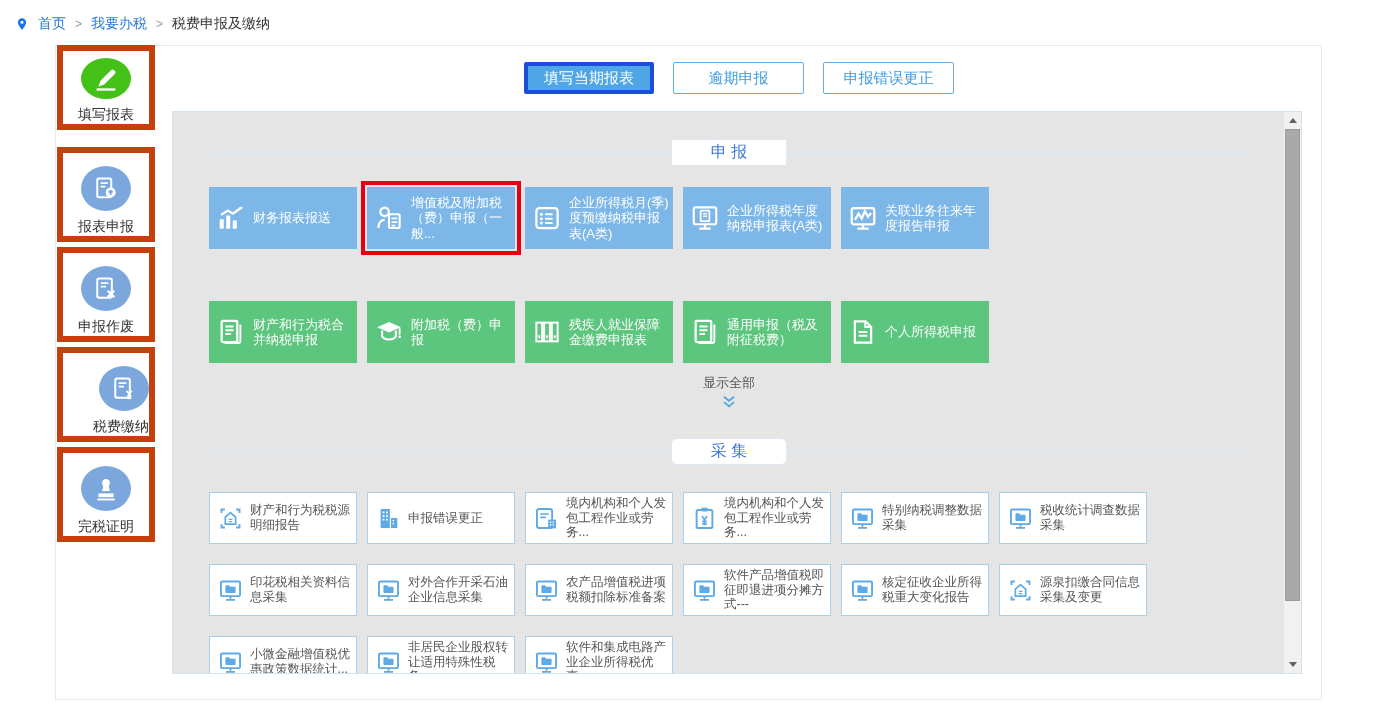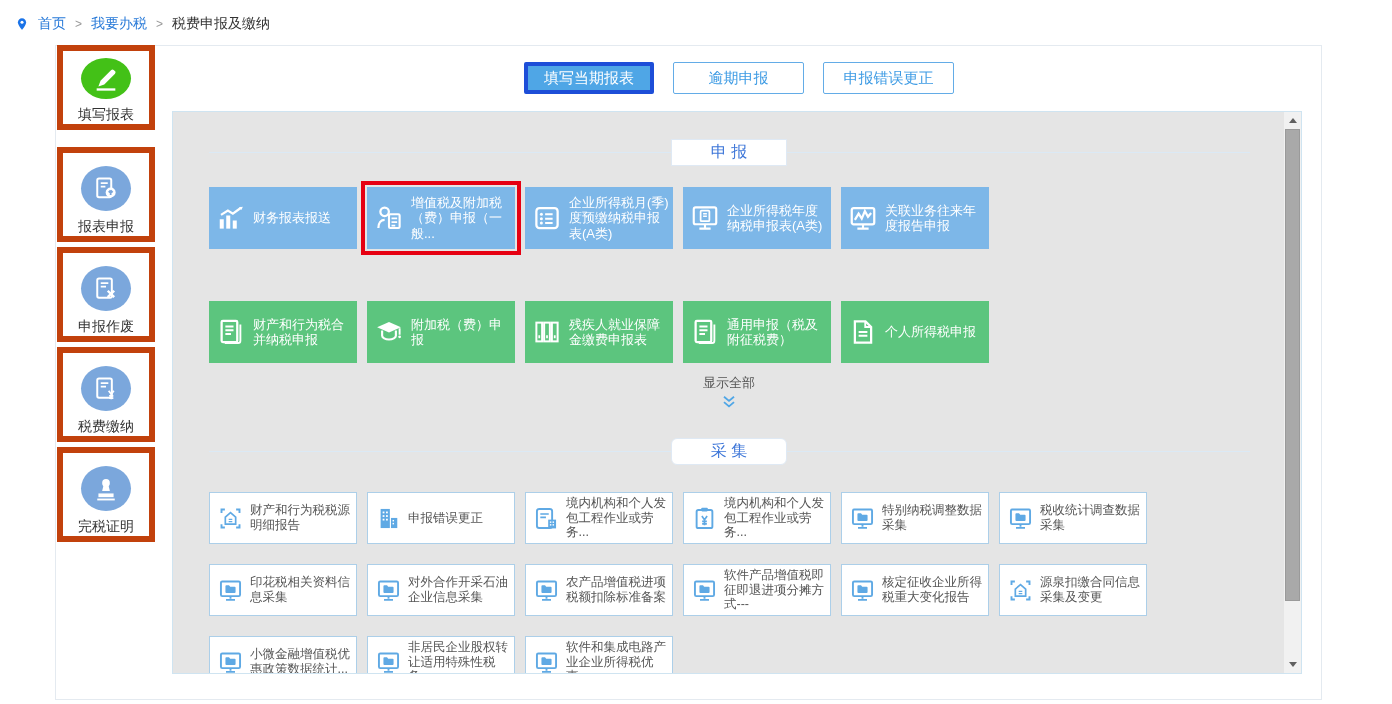--- a/index.html
+++ b/index.html
@@ -238,21 +238,21 @@
   <div class="side-label">报表申报</div>
 </div>
 <div class="side-card" style="top:247px;height:95px;">
   <div class="side-circ">
       <svg class="ic" width="28" height="28">
         <use href="#i-doc-x"></use>
       </svg>
     </div>
   <div class="side-label">申报作废</div>
 </div>
-<div class="side-card" style="top:347px;height:95px;">
+<div class="side-card" style="top:347px;height:95px;align-items:flex-end;">
   <div class="side-circ">
       <svg class="ic" width="28" height="28">
         <use href="#i-doc-pay"></use>
       </svg>
     </div>
   <div class="side-label">税费缴纳</div>
 </div>
 <div class="side-card" style="top:447px;height:95px;">
   <div class="side-circ">
       <svg class="ic" width="28" height="28">

